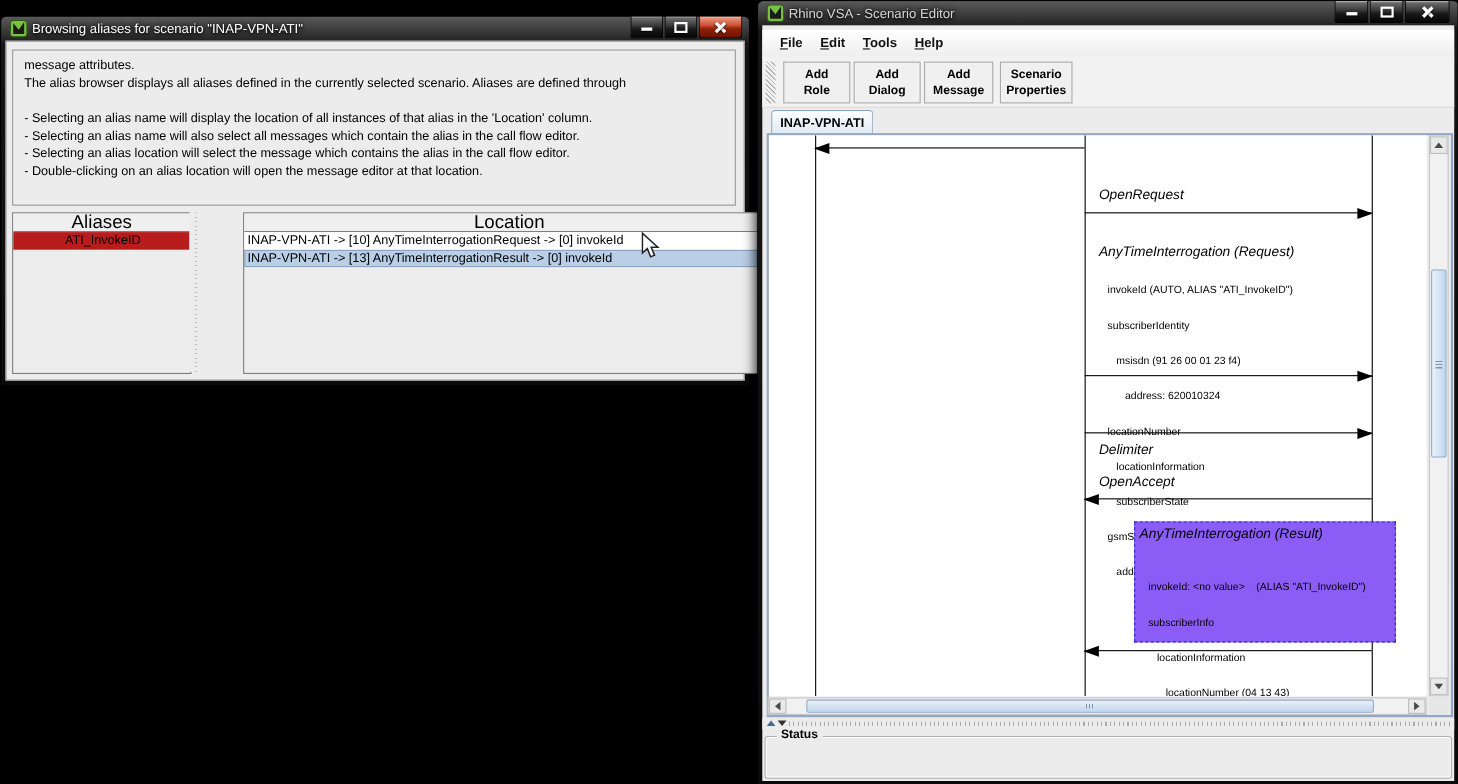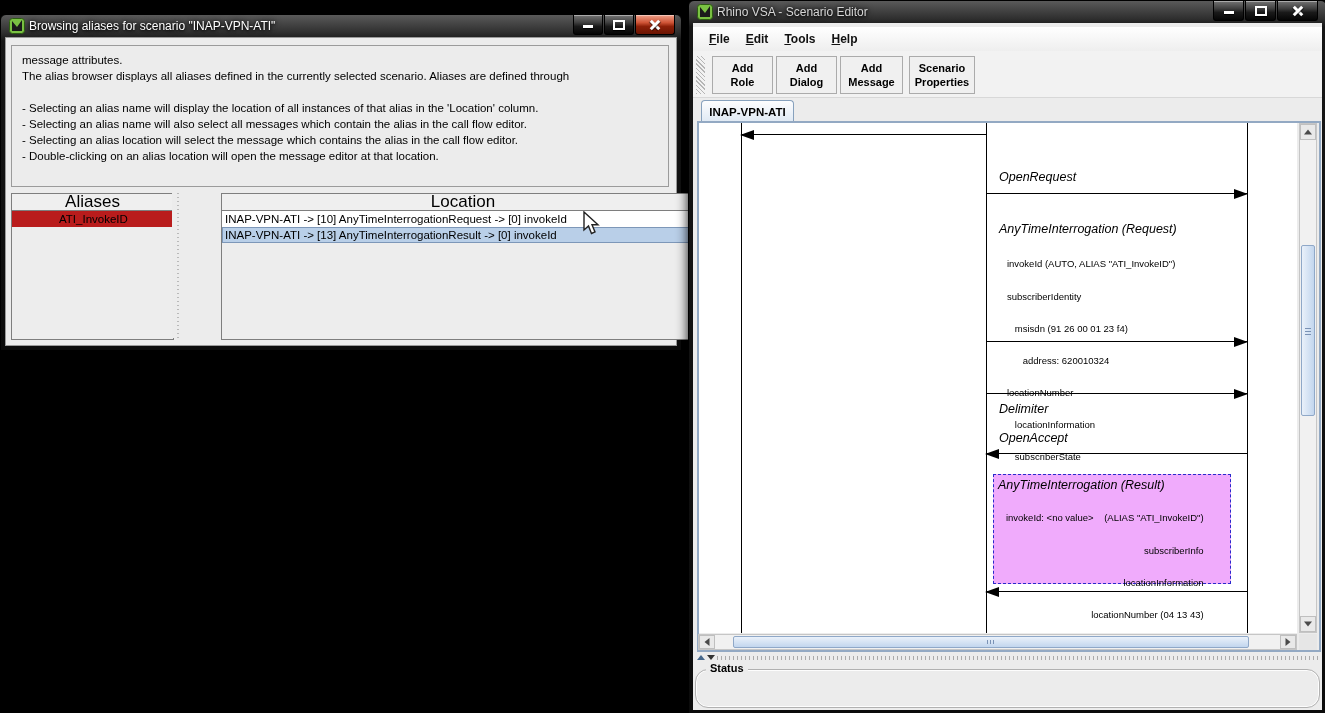--- a/index.html
+++ b/index.html
@@ -63,21 +63,21 @@
   .canvas{position:absolute;left:10px;top:122px;width:598px;height:510px;background:#fff;overflow:hidden;}
   .lifeline{position:absolute;top:0;bottom:0;width:1px;background:#000;}
   .flowarrow{position:absolute;height:0;border-top:1px solid #000;}
   .head-r{position:absolute;right:-1px;top:-5px;width:0;height:0;
           border:5px solid transparent;border-left:14px solid #000;border-right:0;}
   .head-l{position:absolute;left:-1px;top:-5px;width:0;height:0;
           border:5px solid transparent;border-right:14px solid #000;border-left:0;}
   .msg-label{position:absolute;font-size:12.5px;white-space:nowrap;font-style:italic;}
   .detail-block{position:absolute;font-size:9.5px;line-height:10.7px;white-space:pre;}
   .detail-line{height:10.7px;white-space:pre;}
-  .resultbox{position:absolute;border:1px dashed #2a2acc;background:#f0abfc;box-sizing:border-box;}
+  .resultbox{position:absolute;border:1px dashed #2a2acc;background:#8b5cf6;box-sizing:border-box;margin-left:38px;}
 
   
   .vscroll{position:absolute;left:610px;top:122px;width:18px;height:510px;background:#f1f1f1;border:1px solid #c6c6c6;box-sizing:border-box;}
   .hscroll{position:absolute;left:9px;top:633px;width:599px;height:16px;background:#f1f1f1;border:1px solid #c6c6c6;box-sizing:border-box;}
   .sbbtn{position:absolute;background:#e9e9e9;border:1px solid #bfbfbf;box-sizing:border-box;}
   .tri{position:absolute;left:50%;top:50%;width:0;height:0;transform:translate(-50%,-50%);}
   .tri.up{border-left:4px solid transparent;border-right:4px solid transparent;border-bottom:5px solid #4a4a4a;}
   .tri.down{border-left:4px solid transparent;border-right:4px solid transparent;border-top:5px solid #4a4a4a;}
   .tri.left{border-top:4px solid transparent;border-bottom:4px solid transparent;border-right:5px solid #4a4a4a;}
   .tri.right{border-top:4px solid transparent;border-bottom:4px solid transparent;border-left:5px solid #4a4a4a;}
@@ -92,21 +92,21 @@
   .corner{position:absolute;left:610px;top:633px;width:18px;height:16px;background:#e6e6e6;}
 
   
   .hsplitter{position:absolute;left:4px;top:652px;width:629px;height:10px;background:#ececec;}
   .hsplitter .dots{position:absolute;left:24px;right:2px;top:3px;height:4px;
        background-image:repeating-linear-gradient(90deg,#ababab 0 1px,transparent 1px 4px);}
   .splitri{position:absolute;width:0;height:0;top:2px;}
   .splitri.up{left:4px;border-left:4px solid transparent;border-right:4px solid transparent;border-bottom:5px solid #48698c;}
   .splitri.down{left:14px;border-left:4px solid transparent;border-right:4px solid transparent;border-top:5px solid #333;}
   .statusbox{position:absolute;left:6px;top:668px;width:623px;height:37px;border:1px solid #b1b1b1;
-             border-radius:13px;box-shadow:inset 0 0 0 1px #fdfdfd;}
+             border-radius:3px;box-shadow:inset 0 0 0 1px #fdfdfd;}
   .statuslegend{position:absolute;left:10px;top:-8px;background:#ececec;padding:0 4px;
                 font-size:11px;font-weight:bold;}
   .statusmsg{position:absolute;left:4px;top:13px;font-size:11.5px;font-weight:bold;color:#00dd00;margin-top:48px;}
 
   
   .cursor{position:absolute;left:583px;top:211px;width:18px;height:26px;pointer-events:none;}
 </style>
 </head>
 <body>
 
@@ -246,21 +246,21 @@
         <span class="head-r"></span>
       </div>
 
     <div class="msg-label" style="left:300px;top:308px;">OpenAccept</div>
     <div class="flowarrow" style="left:287px;top:330px;width:261px;">
         <span class="head-l"></span>
       </div>
 
     <div class="resultbox" style="left:294px;top:351px;width:238px;height:110px;">
       <div class="msg-label" style="left:4px;top:3px;">AnyTimeInterrogation (Result)</div>
-      <div class="detail-block" style="left:4px;top:17px;text-align:right;">
+      <div class="detail-block" style="left:4px;top:33px;">
         <div class="detail-line">   invokeId: &lt;no value&gt;    (ALIAS "ATI_InvokeID")</div>
         <div class="detail-line">   subscriberInfo</div>
         <div class="detail-line">      locationInformation</div>
         <div class="detail-line">         locationNumber (04 13 43)</div>
         
         
         
         
       </div>
     </div>

